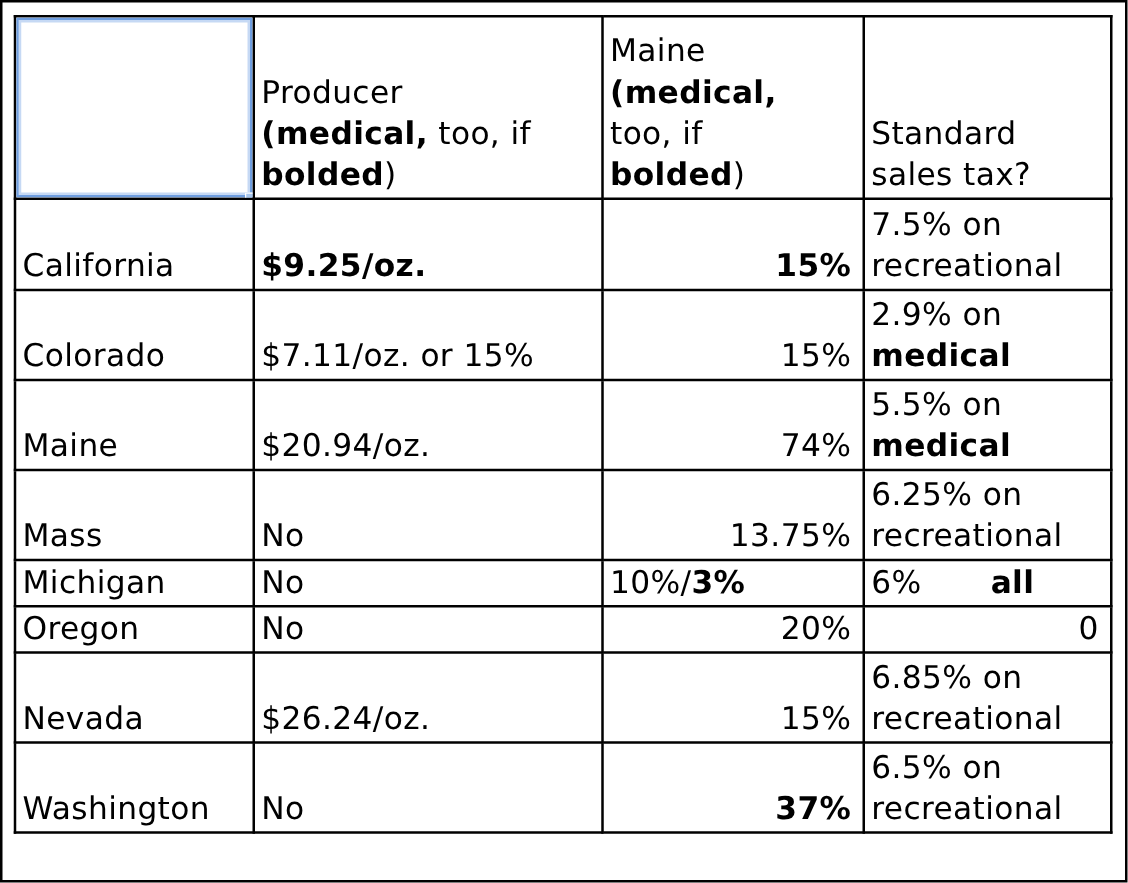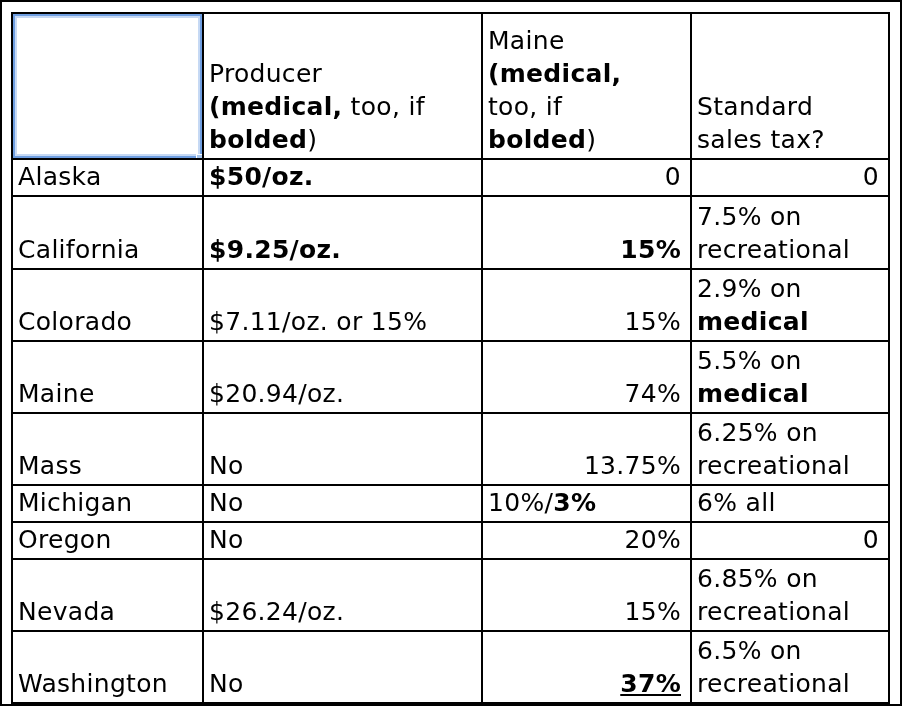--- a/index.html
+++ b/index.html
@@ -63,26 +63,20 @@
       <tr class="r-hdr">
     <td class="corner">
       <div class="sel"></div>
       <div class="handle"></div>
     </td>
     <td><span>Producer</span><br><span style="font-weight: 700;">(medical,</span><span> too, if</span><br><span style="font-weight: 700;">bolded</span><span>)</span></td>
     <td><span>Maine</span><br><span style="font-weight: 700;">(medical,</span><br><span>too, if</span><br><span style="font-weight: 700;">bolded</span><span>)</span></td>
     <td><span>Standard</span><br><span>sales tax?</span></td>
   </tr>
 
-  <tr class="r-s">
-    <td>Alaska</td>
-    <td><span style="font-weight: 700;">$50/oz.</span></td>
-    <td class="num"><span>0</span></td>
-    <td class="num"><span>0</span></td>
-  </tr>
 
   <tr class="r-t2">
     <td>California</td>
     <td><span style="font-weight: 700;">$9.25/oz.</span></td>
     <td class="num"><span style="font-weight: 700;">15%</span></td>
     <td><span>7.5% on</span><br><span>recreational</span></td>
   </tr>
 
   <tr class="r-t">
     <td>Colorado</td>
@@ -102,37 +96,37 @@
     <td>Mass</td>
     <td><span>No</span></td>
     <td class="num"><span>13.75%</span></td>
     <td><span>6.25% on</span><br><span>recreational</span></td>
   </tr>
 
   <tr class="r-s">
     <td>Michigan</td>
     <td><span>No</span></td>
     <td><span>10%/</span><span style="font-weight: 700;">3%</span></td>
-    <td><span>6% </span><span style="font-weight: 400;">all</span></td>
+    <td><span>6% </span><span style="font-weight: 700; margin-left: 47px;">all</span></td>
   </tr>
 
   <tr class="r-o">
     <td>Oregon</td>
     <td><span>No</span></td>
     <td class="num"><span>20%</span></td>
     <td class="num"><span>0</span></td>
   </tr>
 
   <tr class="r-t">
     <td>Nevada</td>
     <td><span style="font-weight: 400;">$26.24/oz.</span></td>
     <td class="num"><span>15%</span></td>
     <td><span>6.85% on</span><br><span>recreational</span></td>
   </tr>
 
   <tr class="r-t">
     <td>Washington</td>
     <td><span>No</span></td>
-    <td class="num"><span style="font-weight: 700; text-decoration: underline;">37%</span></td>
+    <td class="num"><span style="font-weight: 700;">37%</span></td>
     <td><span>6.5% on</span><br><span>recreational</span></td>
   </tr>
 </tbody>
   </table>
 
 </body></html>

